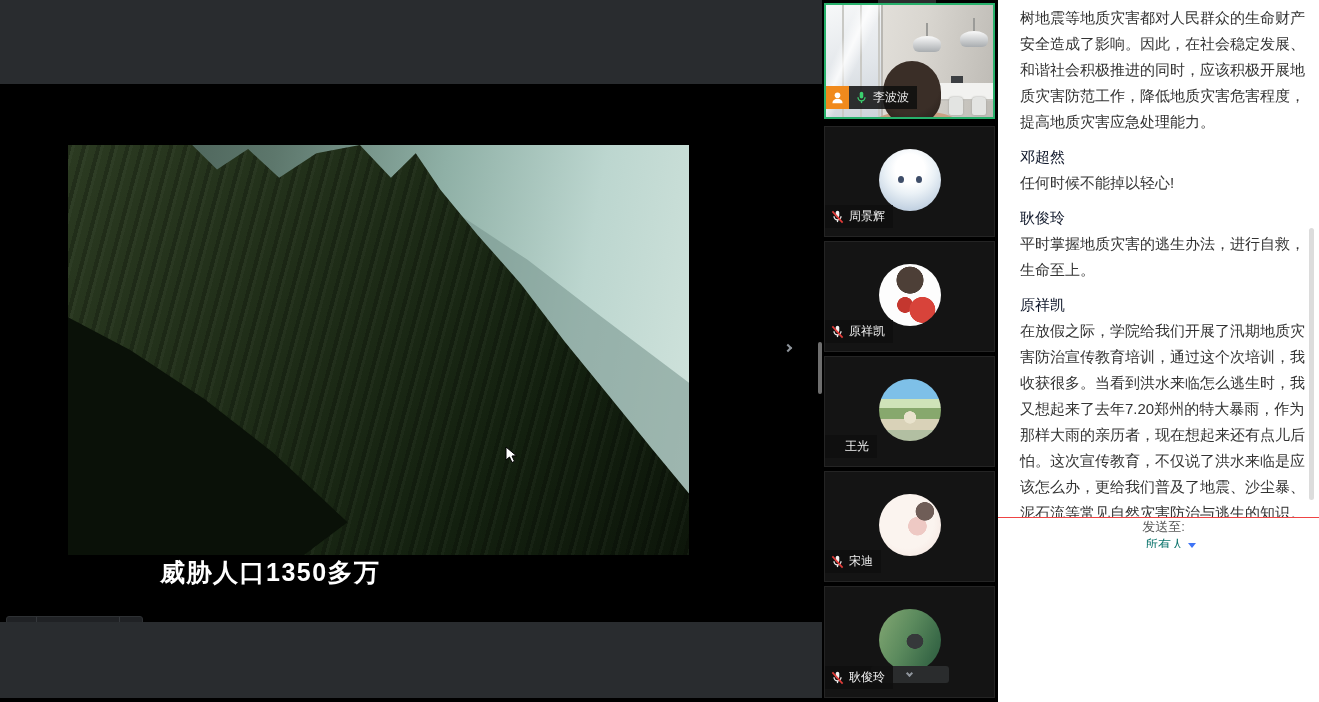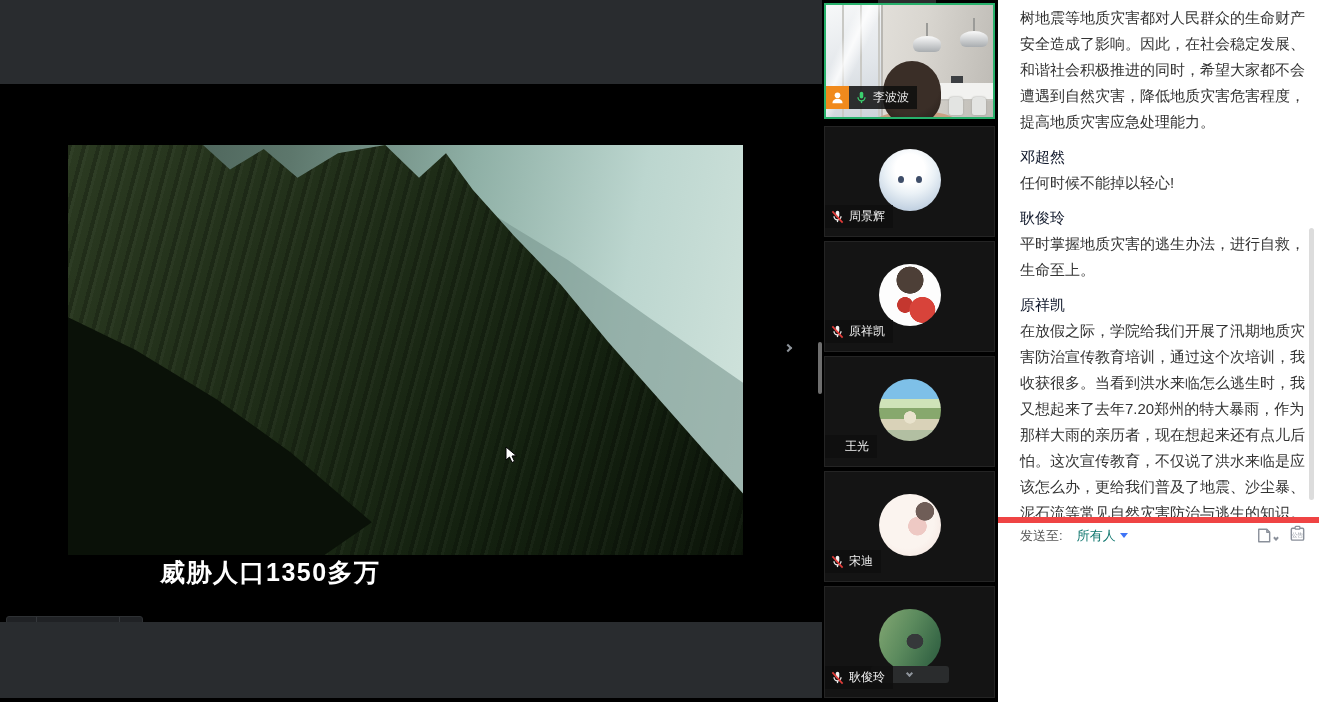--- a/index.html
+++ b/index.html
@@ -6,21 +6,21 @@
   *{box-sizing:border-box;}
   .app{position:relative;width:1319px;height:702px;overflow:hidden;background:#000;
        font-family:"Liberation Sans",sans-serif;}
   .abs{position:absolute;}
 
   
   .top-strip{left:0;top:0;width:822px;height:84px;background:#292c2f;}
   .stage{left:0;top:84px;width:822px;height:538px;background:#000;}
   .bottom-strip{left:0;top:622px;width:822px;height:76px;background:#292c2f;}
 
-  .video-frame{left:68px;top:145px;width:675px;height:448px;background:#000;overflow:hidden;}
+  .video-frame{left:68px;top:145px;width:621px;height:448px;background:#000;overflow:hidden;}
   .scene-mountain{position:absolute;left:0;top:0;right:0;bottom:38px;overflow:hidden;}
   .sm-base{position:absolute;inset:0;
     background:linear-gradient(100deg,#3c5048 0%,#5d776c 30%,#8fb0a6 55%,#bcd6cf 78%,#d2e4dd 100%);}
   .sm-far{position:absolute;inset:0;background:#74928a;opacity:.55;
     clip-path:polygon(50% 6%,62% 16%,74% 28%,86% 42%,100% 58%,100% 100%,40% 100%);}
   .sm-ridge{position:absolute;inset:0;
     background:linear-gradient(125deg,#2b3a21 0%,#1e2c17 40%,#13200f 72%,#0d160a 100%);
     clip-path:polygon(0 0,20% 0,24% 6%,29% 1%,34% 8%,40% 2%,47% 0,52% 8%,56% 2%,60% 11%,66% 22%,73% 34%,80% 48%,87% 61%,94% 74%,100% 85%,100% 100%,0 100%);}
   .sm-ridge::after{content:"";position:absolute;inset:0;opacity:.5;
     background:repeating-linear-gradient(105deg,rgba(0,0,0,.38) 0 4px,rgba(255,255,255,.05) 4px 7px,transparent 7px 14px);}
@@ -104,22 +104,22 @@
     background:radial-gradient(circle at 45% 35%,#3a2e27 0 60%,#241c17 100%);}
   .so-shoulder{position:absolute;left:30%;bottom:-14px;width:80px;height:20px;border-radius:50% 50% 0 0;background:#caa184;}
 
   
   .chat{left:998px;top:0;width:321px;height:702px;background:#fff;}
   .messages{position:absolute;left:0;top:0;width:321px;height:517px;padding:5px 10px 0 22px;
     font-size:15px;line-height:26px;color:#333;overflow:hidden;}
   .mtext{margin:0 0 9px;}
   .mauthor{color:#0f172a;margin:0;}
   .chat-scrollbar{left:1309px;top:228px;width:5px;height:272px;background:#dcdcdc;border-radius:3px;}
-  .send-row{left:998px;top:517px;width:321px;height:31px;background:#fff;border-top:6px solid #ef4444;
-    display:flex;align-items:center;padding:0 12px 0 22px;}
+  .send-row{left:998px;top:517px;width:321px;height:31px;background:#fff;border-top:1px solid #ef4444;
+    display:flex;align-items:center;padding:0 12px 0 22px;flex-direction:column;}
   .send-label{color:#595959;font-size:13px;}
   .send-value{color:#0f766e;font-size:13px;margin-left:14px;display:flex;align-items:center;gap:4px;cursor:pointer;}
   .caret-down{width:0;height:0;border-left:4px solid transparent;border-right:4px solid transparent;border-top:5px solid #3f74f6;}
   .send-spacer{flex:1;}
   .send-icons{display:flex;align-items:center;gap:10px;}
   .mode-wrap{display:flex;align-items:flex-end;gap:1px;cursor:pointer;}
   .mode-wrap .chev{width:4px;height:4px;border-color:#8a909a;margin-bottom:5px;}
   .input-area{left:998px;top:548px;width:321px;height:154px;background:#fff;}
   .input-area textarea{width:100%;height:100%;border:none;outline:none;resize:none;background:transparent;
     font-family:"Liberation Sans",sans-serif;font-size:14px;padding:8px 14px;}
@@ -271,21 +271,21 @@
           <line x1="7" y1="10.8" x2="7" y2="13" stroke="#f2f2f2" stroke-width="1.4"></line>
           <line x1="1.5" y1="1.5" x2="12.5" y2="13.5" stroke="#e23c39" stroke-width="1.8"></line>
         </svg>
         <span>耿俊玲</span>
       </div>
     </div>
   </div>
 
   <div class="abs chat">
     <div class="messages">
-      <p class="mtext">树地震等地质灾害都对人民群众的生命财产安全造成了影响。因此，在社会稳定发展、和谐社会积极推进的同时，希望大家都不会遭遇到自然灾害，降低地质灾害危害程度，提高地质灾害应急处理能力。</p>
+      <p class="mtext">树地震等地质灾害都对人民群众的生命财产安全造成了影响。因此，在社会稳定发展、和谐社会积极推进的同时，应该积极开展地质灾害防范工作，降低地质灾害危害程度，提高地质灾害应急处理能力。</p>
       <div class="mauthor">邓超然</div>
       <p class="mtext">任何时候不能掉以轻心!</p>
       <div class="mauthor">耿俊玲</div>
       <p class="mtext">平时掌握地质灾害的逃生办法，进行自救，生命至上。</p>
       <div class="mauthor">原祥凯</div>
       <p class="mtext">在放假之际，学院给我们开展了汛期地质灾害防治宣传教育培训，通过这个次培训，我收获很多。当看到洪水来临怎么逃生时，我又想起来了去年7.20郑州的特大暴雨，作为那样大雨的亲历者，现在想起来还有点儿后怕。这次宣传教育，不仅说了洪水来临是应该怎么办，更给我们普及了地震、沙尘暴、泥石流等常见自然灾害防治与逃生的知识。希望大家都不会遭遇到自然灾害，但如果遭遇了，我们用平时学习积累的安全知识，尽自己最大的努力减少因灾害造成的生命财产损失!</p>
     </div>
   </div>
   <div class="abs chat-scrollbar"></div>
 

